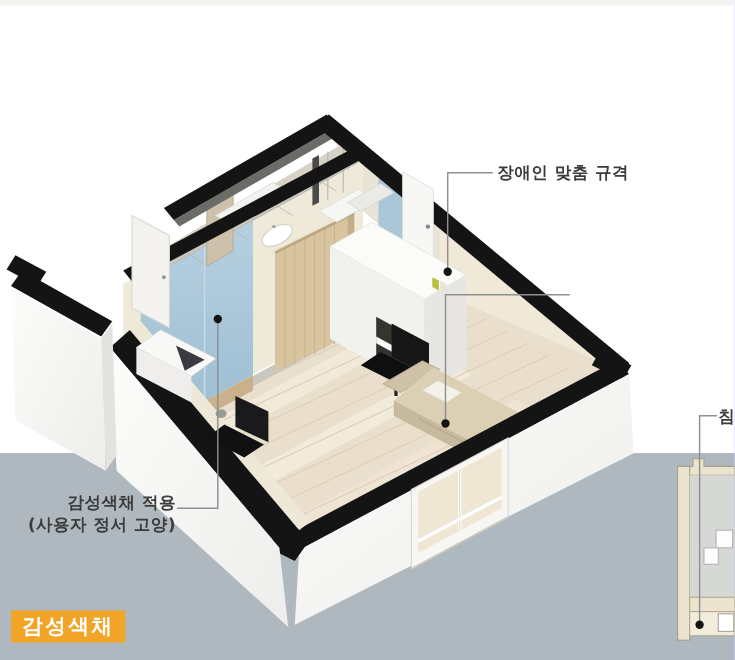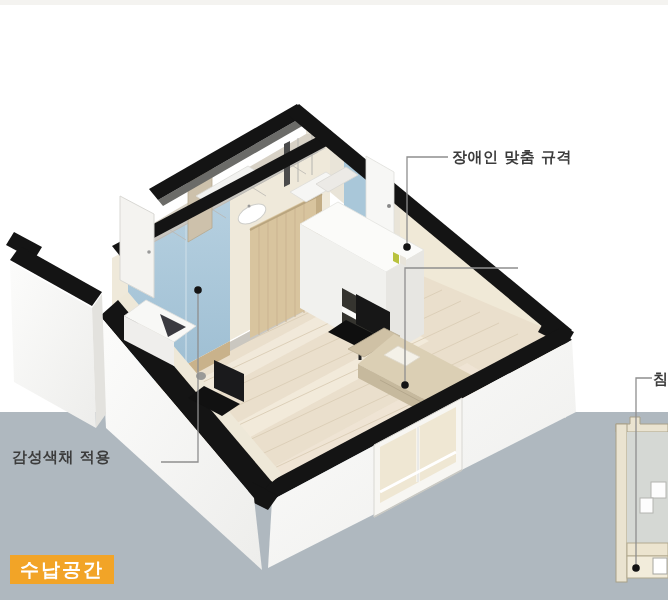--- a/index.html
+++ b/index.html
@@ -7,21 +7,21 @@
     position:relative;width:668px;height:600px;overflow:hidden;
     background:#c4b5fd;
     font-family:"DejaVu Sans","Liberation Sans",sans-serif;
   }
   #scene-svg{position:absolute;left:0;top:0;}
   .callout{
     position:absolute;color:#3c3c3c;font-weight:700;font-size:15px;
     line-height:20px;letter-spacing:0.5px;white-space:nowrap;
   }
   .callout .sub{font-weight:700;}
-  #label-emotion{width:148px;text-align:left;}
+  #label-emotion{width:148px;text-align:right;}
   #badge{
     position:absolute;left:10px;top:555px;
     background:#f2a427;color:#ffffff;
     font-size:19px;font-weight:700;letter-spacing:2px;
     padding:3px 10px 4px 10px;line-height:22px;white-space:nowrap;
   }
 </style>
 </head>
 <body>
 
@@ -221,23 +221,24 @@
   </g>
 </svg>
 
 <div class="callout" id="label-spec" style="left:452px;top:147px;">
   <div>장애인 맞춤 규격</div>
 </div>
 
 
 <div class="callout" id="label-emotion" style="left:12px;top:447px;">
   <div>감성색채 적용</div>
+  <div class="sub">(사용자 정서 고양)</div>
 </div>
 
 <div class="callout" id="label-sidebed" style="left:653px;top:369px;">
   <div>침대</div>
 </div>
 
 <div id="badge">
-  <span>수납공간</span>
+  <span>감성색채</span>
 </div>
 
 </div>
 
 </body></html>

